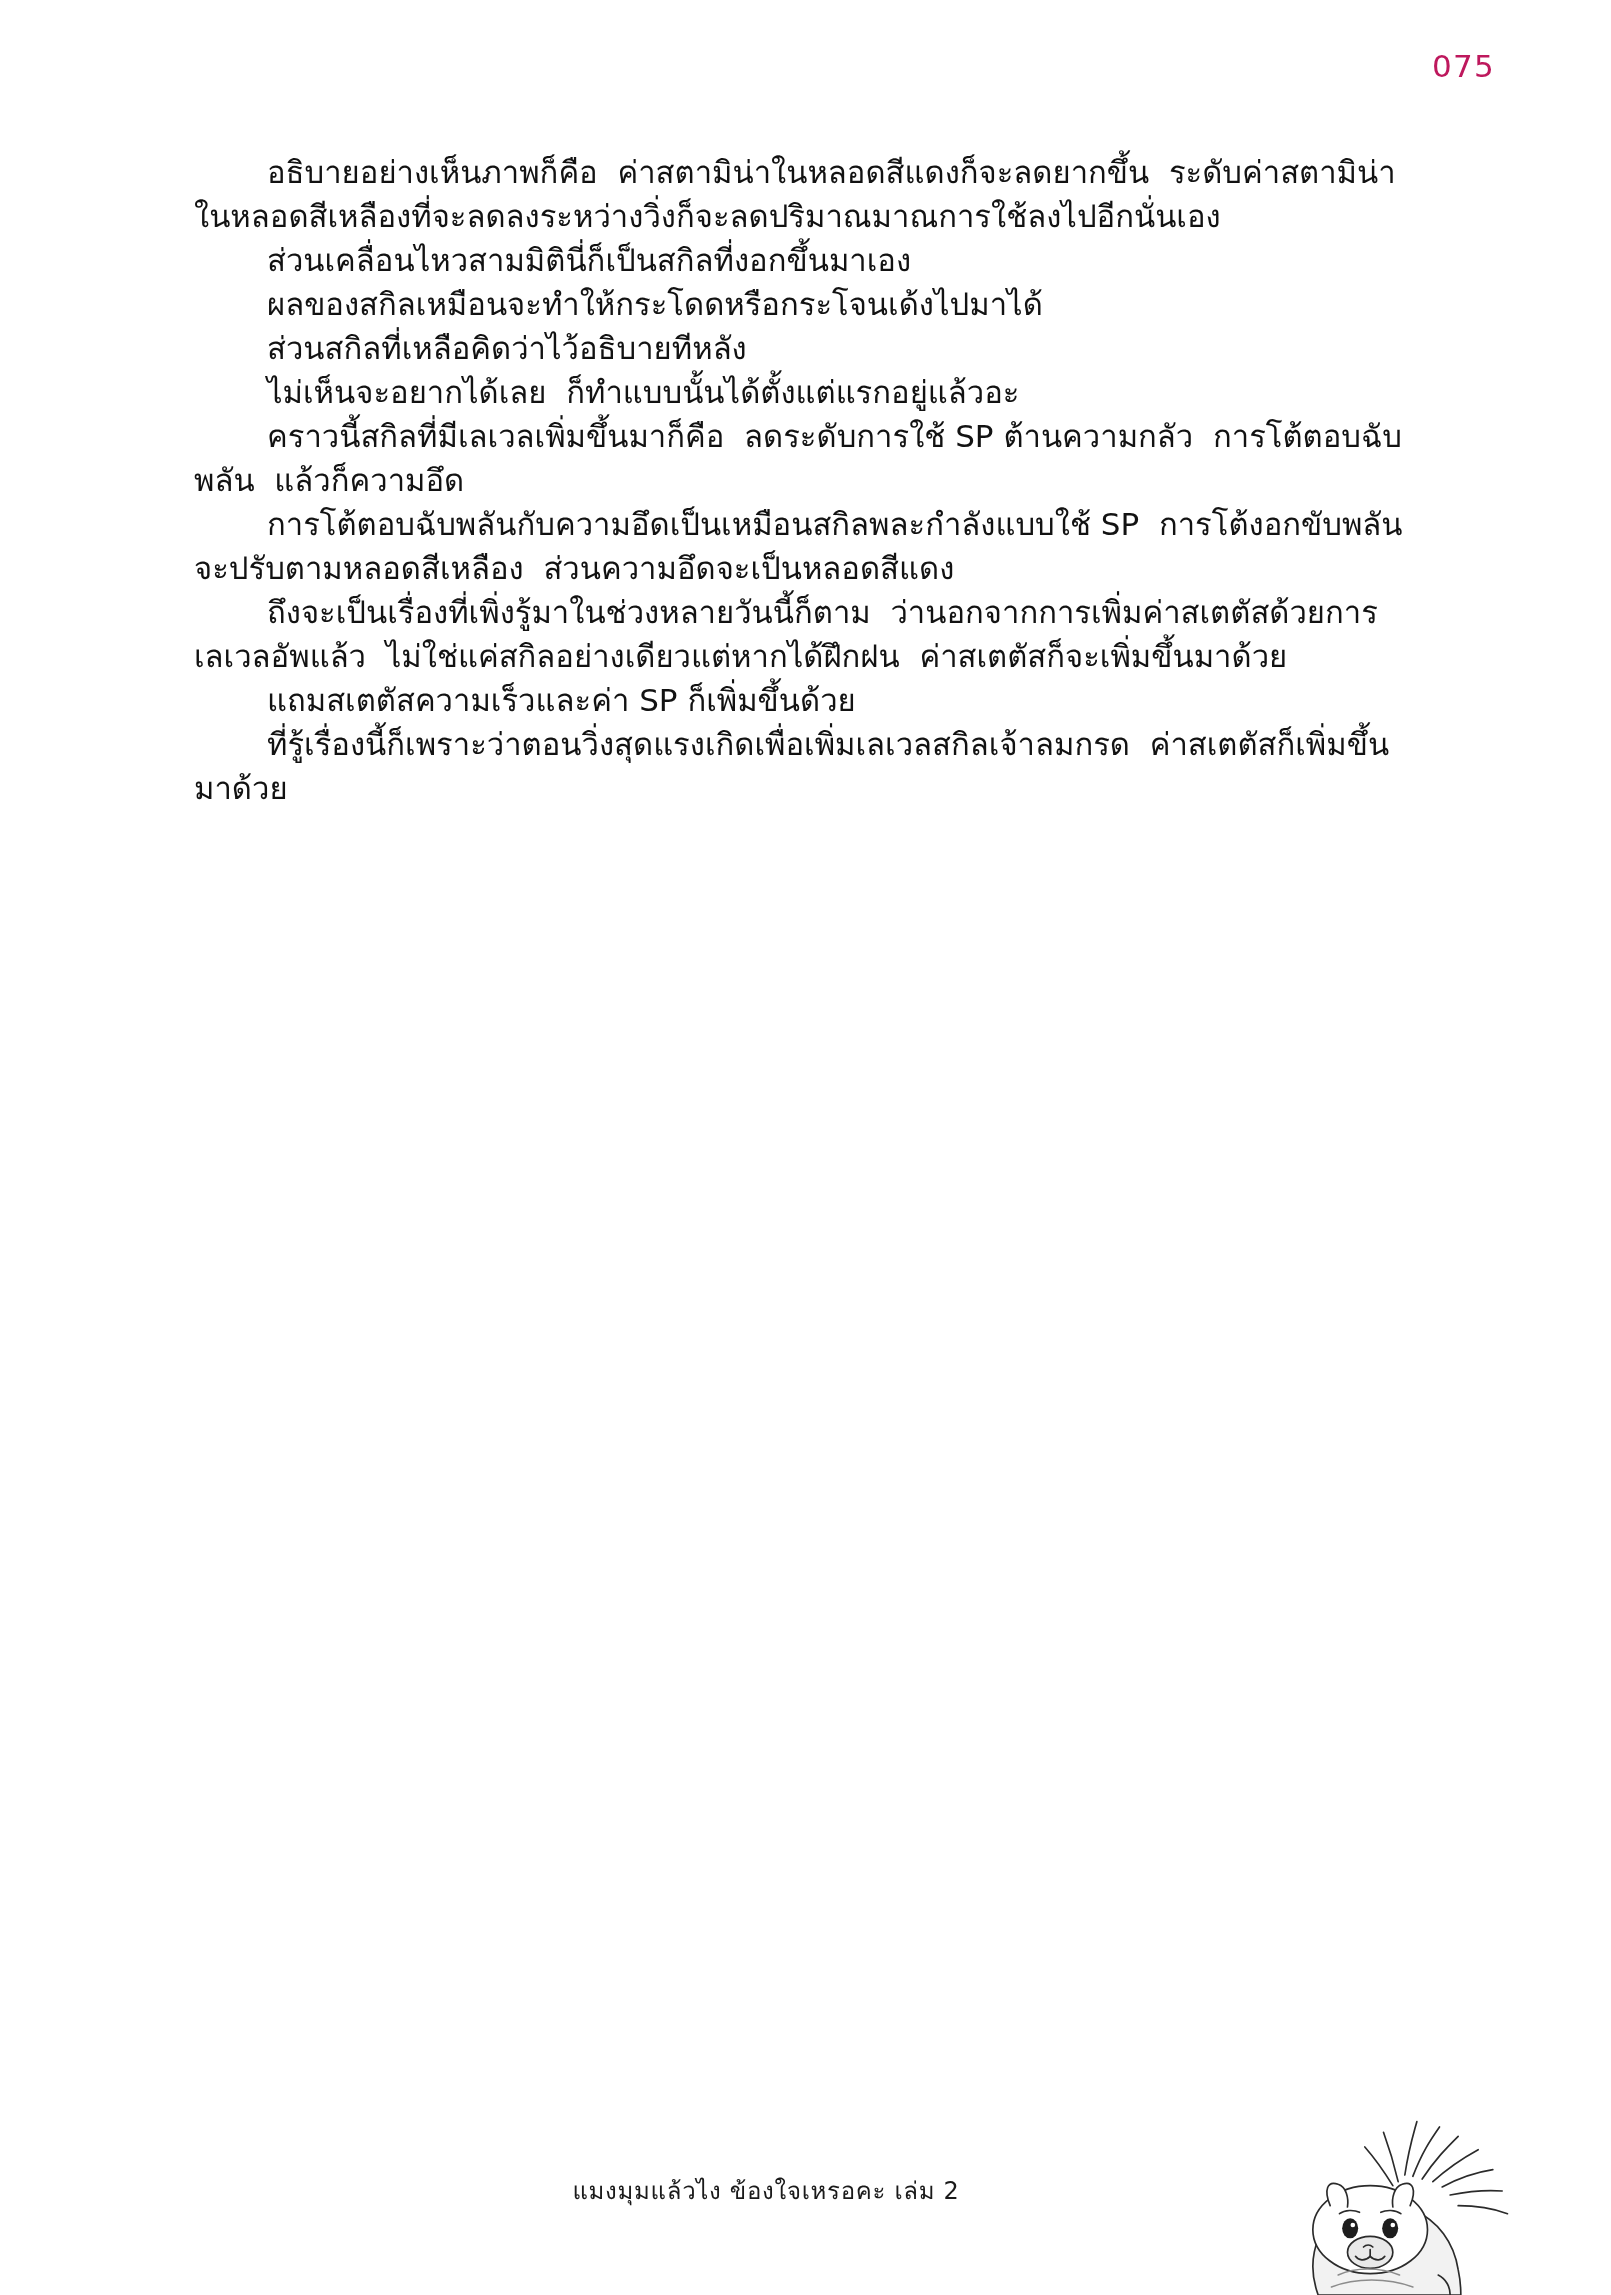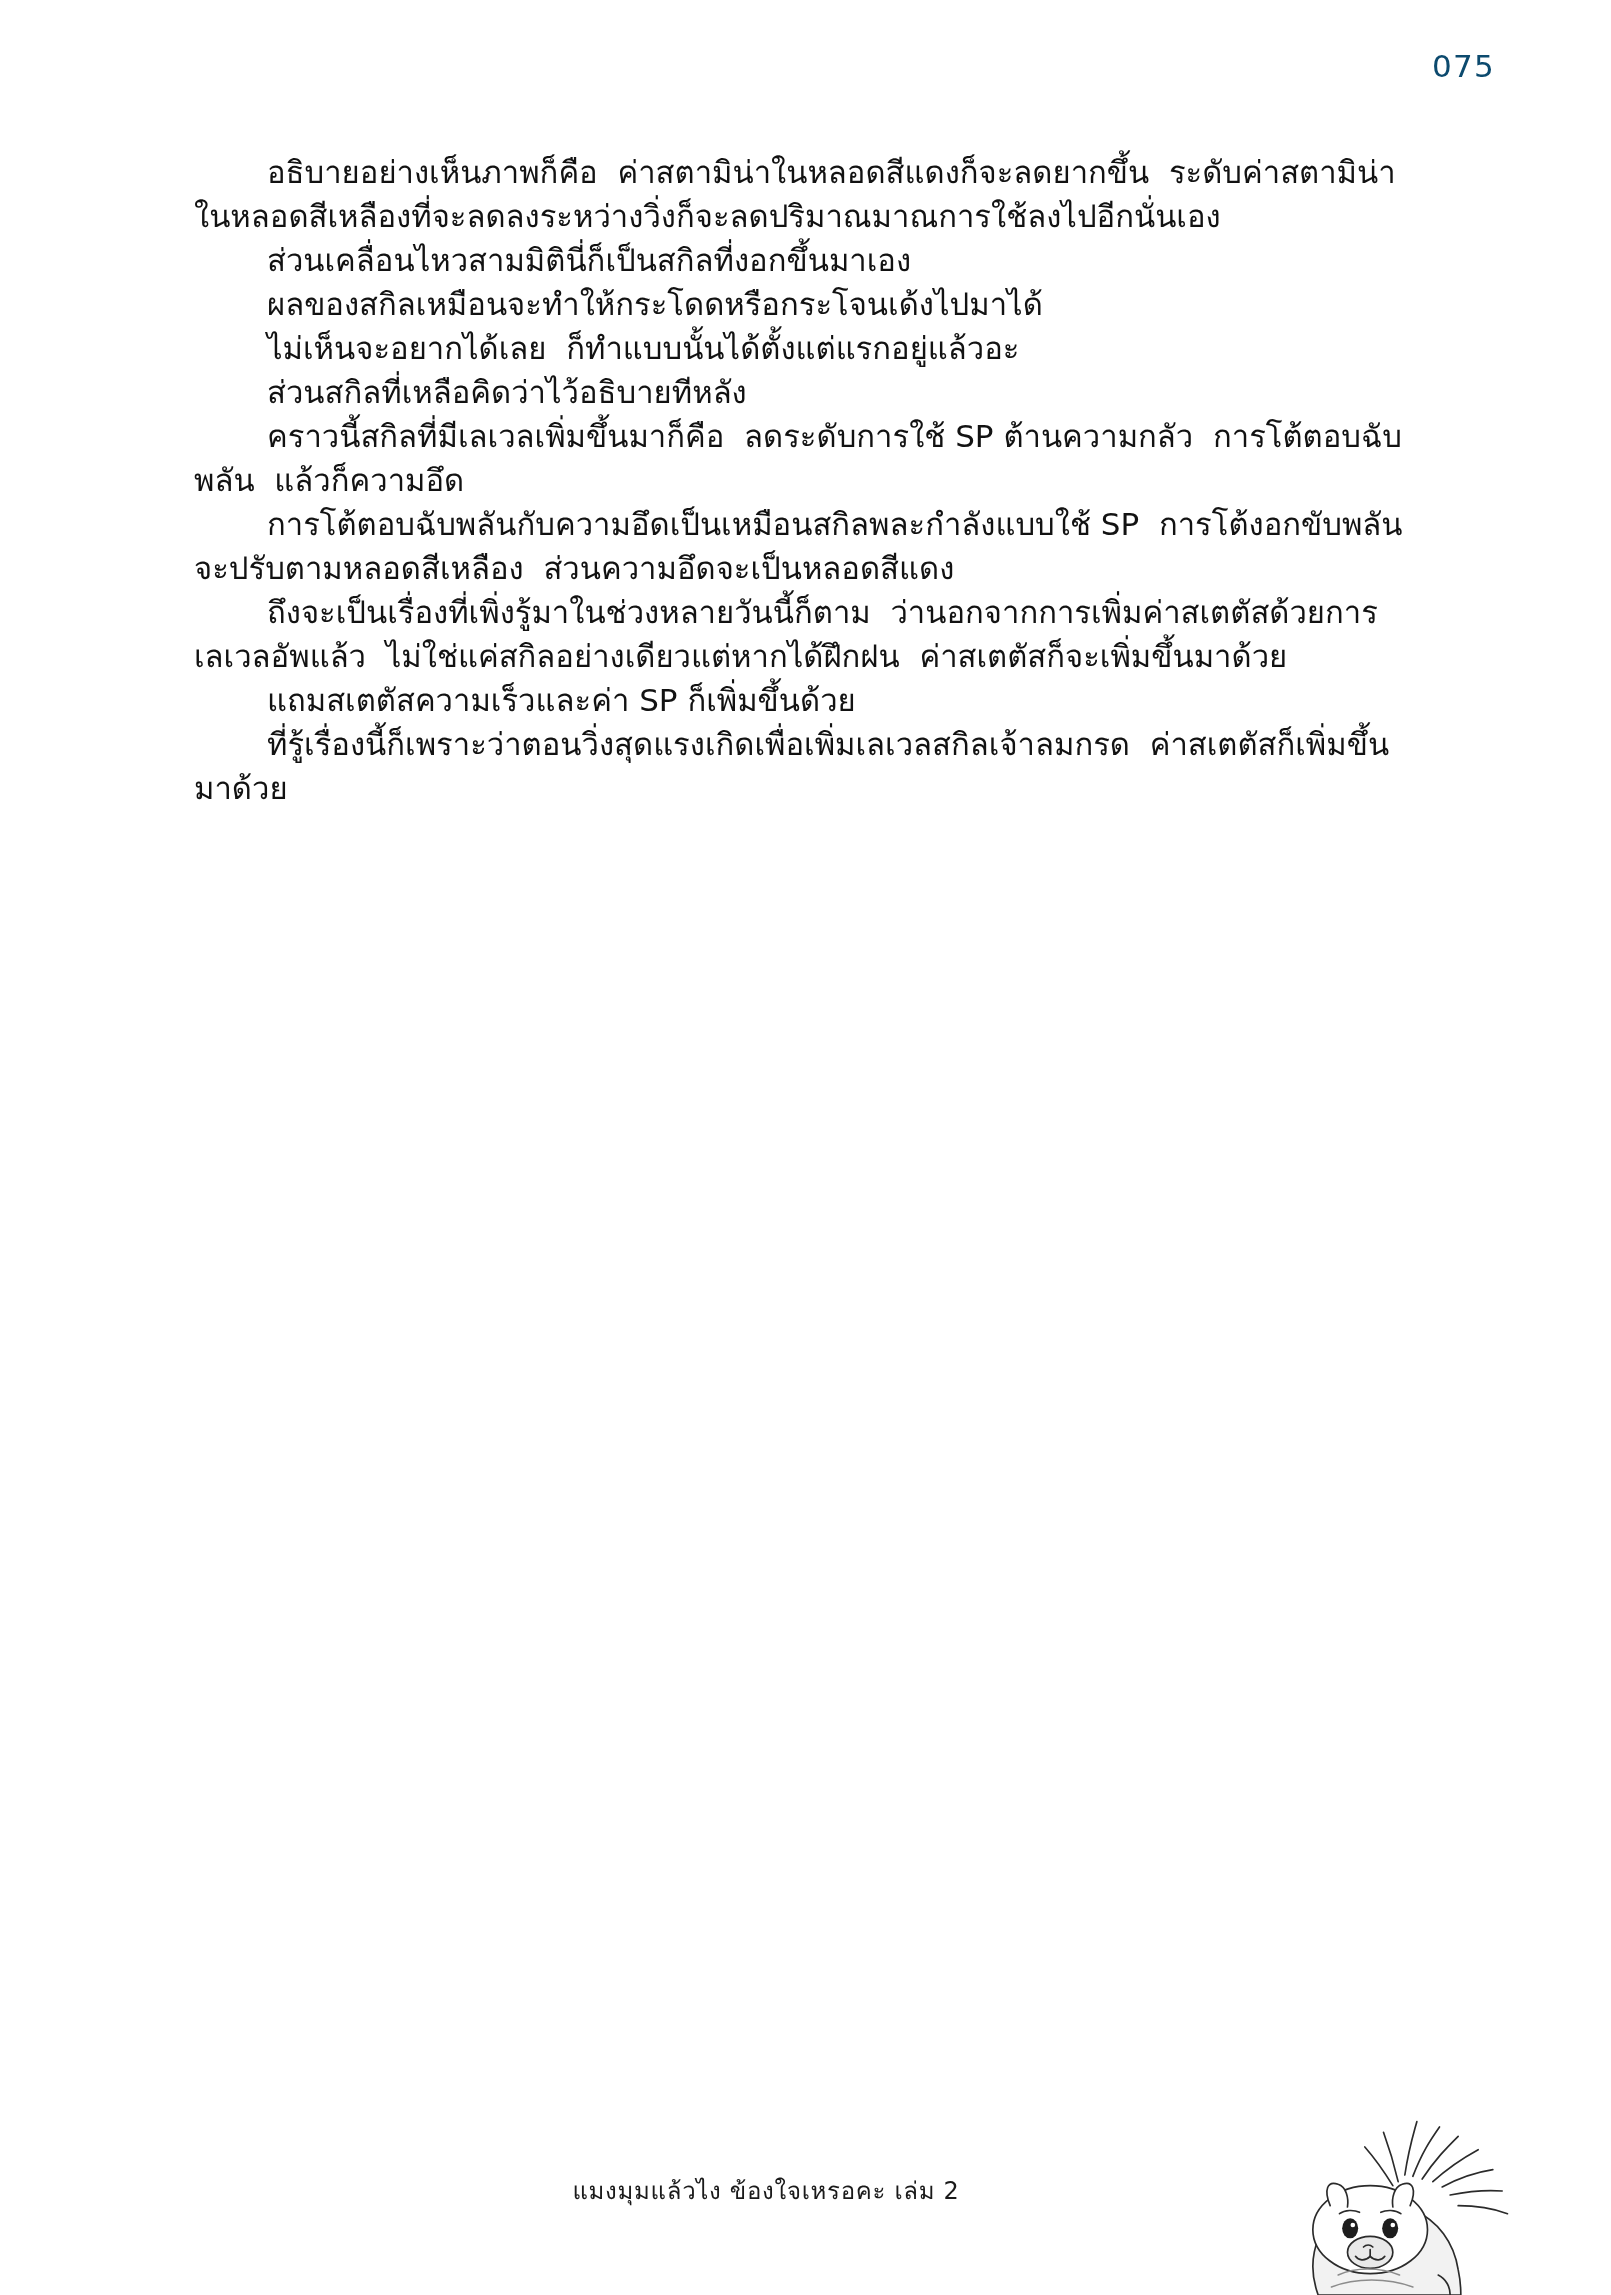--- a/index.html
+++ b/index.html
@@ -19,21 +19,21 @@
     position: absolute;
     inset: 0;
     background: #ffffff;
   }
   .page-number {
     position: absolute;
     top: 48px;
     right: 117px;
     font-size: 31px;
     letter-spacing: 1.3px;
-    color: #0c4a6e;
+    color: #be185d;
     font-family: "DejaVu Sans", sans-serif;
   }
   .body-text {
     position: absolute;
     top: 150px;
     left: 194px;
     width: 1224px;
     font-size: 31px;
     line-height: 1.42;
     color: #121212;
@@ -75,22 +75,22 @@
 <body>
 
 <div class="page">
 
   <div class="page-number">075</div>
 
   <div class="body-text">
     <p class="para">อธิบายอย่างเห็นภาพก็คือ  ค่าสตามิน่าในหลอดสีแดงก็จะลดยากขึ้น  ระดับค่าสตามิน่าในหลอดสีเหลืองที่จะลดลงระหว่างวิ่งก็จะลดปริมาณมาณการใช้ลงไปอีกนั่นเอง</p>
     <p class="para">ส่วนเคลื่อนไหวสามมิตินี่ก็เป็นสกิลที่งอกขึ้นมาเอง</p>
     <p class="para">ผลของสกิลเหมือนจะทำให้กระโดดหรือกระโจนเด้งไปมาได้</p>
+    <p class="para">ส่วนสกิลที่เหลือคิดว่าไว้อธิบายทีหลัง</p>
     <p class="para">ไม่เห็นจะอยากได้เลย  ก็ทำแบบนั้นได้ตั้งแต่แรกอยู่แล้วอะ</p>
-    <p class="para">ส่วนสกิลที่เหลือคิดว่าไว้อธิบายทีหลัง</p>
     <p class="para">คราวนี้สกิลที่มีเลเวลเพิ่มขึ้นมาก็คือ  ลดระดับการใช้ SP ต้านความกลัว  การโต้ตอบฉับพลัน  แล้วก็ความอึด</p>
     <p class="para">การโต้ตอบฉับพลันกับความอึดเป็นเหมือนสกิลพละกำลังแบบใช้ SP  การโต้งอกขับพลันจะปรับตามหลอดสีเหลือง  ส่วนความอึดจะเป็นหลอดสีแดง</p>
     <p class="para">ถึงจะเป็นเรื่องที่เพิ่งรู้มาในช่วงหลายวันนี้ก็ตาม  ว่านอกจากการเพิ่มค่าสเตตัสด้วยการเลเวลอัพแล้ว  ไม่ใช่แค่สกิลอย่างเดียวแต่หากได้ฝึกฝน  ค่าสเตตัสก็จะเพิ่มขึ้นมาด้วย</p>
     <p class="para">แถมสเตตัสความเร็วและค่า SP ก็เพิ่มขึ้นด้วย</p>
     <p class="para">ที่รู้เรื่องนี้ก็เพราะว่าตอนวิ่งสุดแรงเกิดเพื่อเพิ่มเลเวลสกิลเจ้าลมกรด  ค่าสเตตัสก็เพิ่มขึ้นมาด้วย</p>
   </div>
 
   <div class="footer">
     <span class="footer-inner">แมงมุมแล้วไง ข้องใจเหรอคะ เล่ม 2</span>
   </div>

